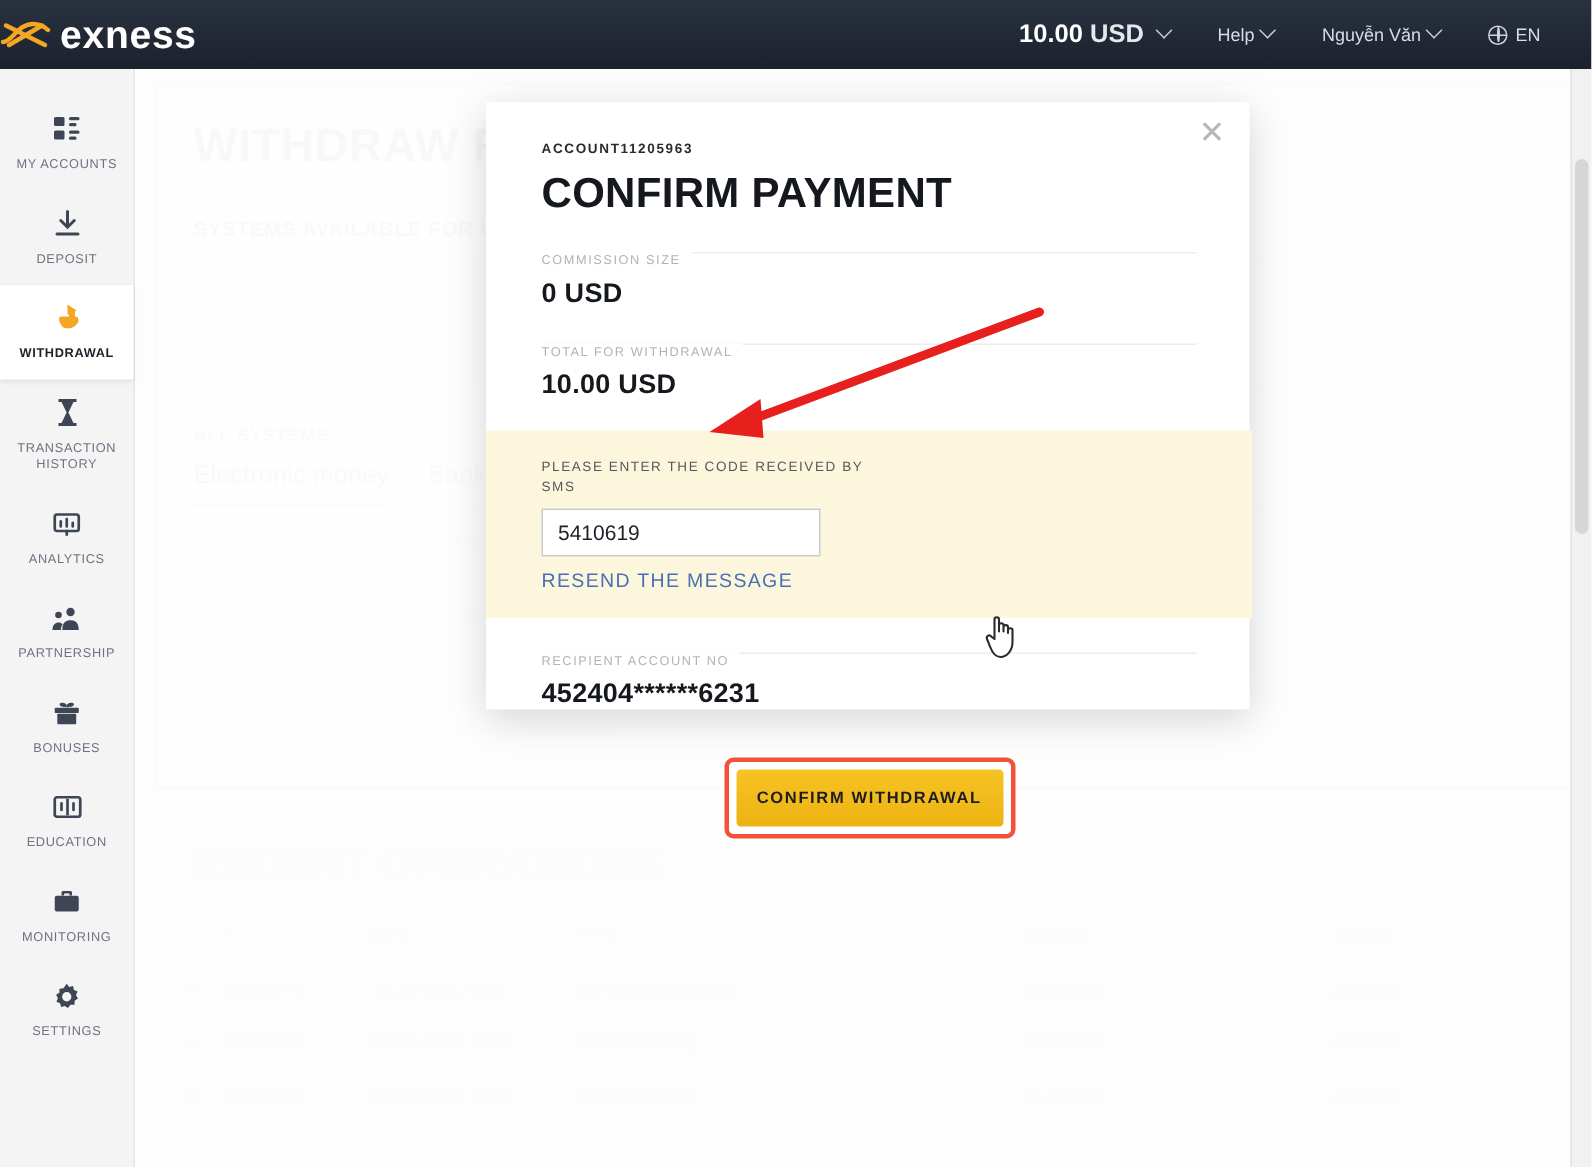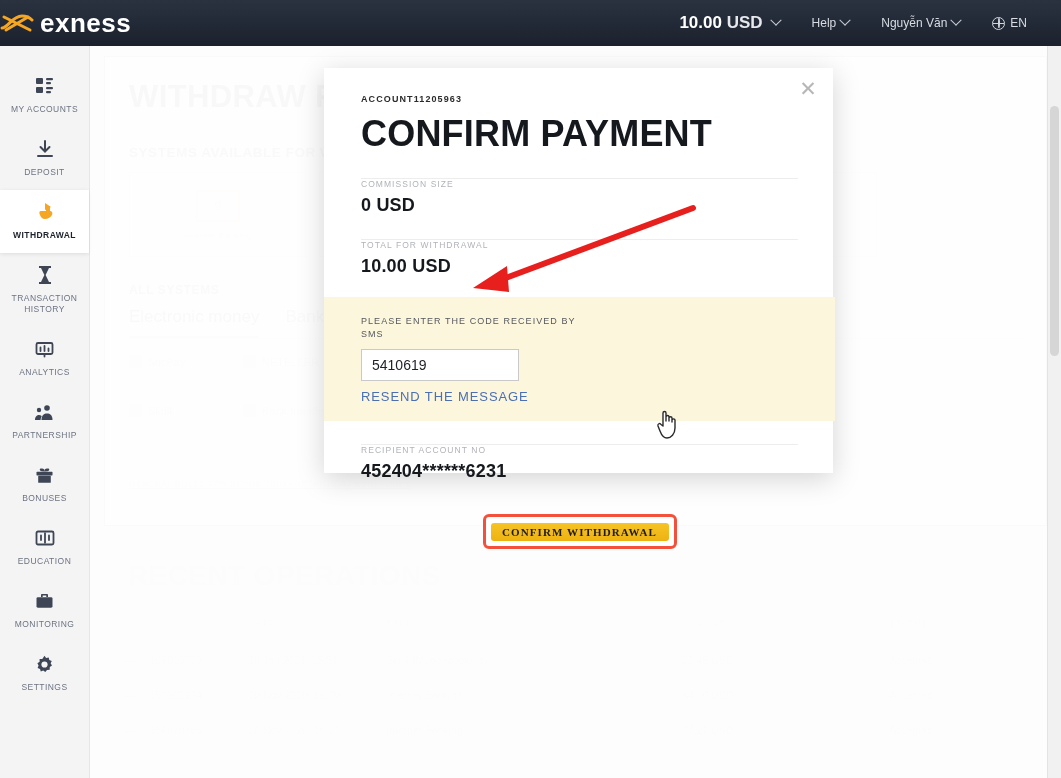--- a/index.html
+++ b/index.html
@@ -160,21 +160,21 @@
     width: 22px; height: 22px; cursor: pointer;
     color: #b7b7b7; font-size: 21px; line-height: 20px; text-align: center;
     font-family: "Liberation Sans", sans-serif; font-weight: 300;
   }
   .m-body { padding: 26px 35px 0 37px; }
   .acct {
     font-size: 9px; color: #2b2b2b; letter-spacing: 1.1px; font-weight: 600;
     text-transform: uppercase;
   }
   .m-title {
-    margin-top: 9px; font-size: 36px; font-weight: 700; color: #15181d;
+    margin-top: 9px; font-size: 28px; font-weight: 700; color: #15181d;
     letter-spacing: .2px; text-transform: uppercase;
   }
   .field { margin-top: 18px; position: relative; }
   .field .flabel {
     font-size: 8.5px; color: #b0b3b8; letter-spacing: 1.05px; text-transform: uppercase;
     position: relative; display: inline-block; background:#fff; padding-right: 7px; z-index: 2;
   }
   .field .fline {
     position: absolute; left: 0; right: 0; top: 5px; height: 1px; background: #ededed; z-index: 1;
   }
@@ -182,41 +182,41 @@
     margin-top: 4px; font-size: 18px; font-weight: 700; color: #15181d; letter-spacing: .2px;
   }
   .sms-box {
     margin: 20px -37px 0 -37px; background: #fcf6dd; padding: 18px 59px 16px 37px;
   }
   .sms-label {
     font-size: 9px; color: #55585e; letter-spacing: 1.05px; text-transform: uppercase;
     line-height: 13px; max-width: 215px; font-weight: 500;
   }
   .sms-input {
-    margin-top: 8px; width: 158px; height: 32px;
+    margin-top: 8px; width: 186px; height: 32px;
     border: 1px solid #c9c9c9; background: #fff;
     font-size: 14px; color: #1d2026; padding: 0 10px;
     font-family: "Liberation Sans", sans-serif;
   }
   .resend {
     display: inline-block; margin-top: 8px; font-size: 13px; color: #4a6fb5;
     letter-spacing: .9px; text-transform: uppercase; cursor: pointer;
   }
   .btn-wrap { margin-top: 32px; display: flex; justify-content: center; }
   .btn-highlight {
     padding: 5px; border: 3px solid #f4513d; border-radius: 6px;
     background: #ffffff;
   }
   .confirm-btn {
-    width: 178px; height: 18px;
+    width: 178px; height: 38px;
     background: linear-gradient(180deg,#f6c425 0%,#edb211 100%);
     border: none; border-radius: 3px; cursor: pointer;
     font-size: 11px; font-weight: 700; color: #1d1d1d;
     letter-spacing: 1.1px; text-transform: uppercase;
-    font-family: Liberation Serif, serif;
+    font-family: Liberation Sans, sans-serif;
     position: relative;
   }
 
   
   .cursor-hand {
     position: absolute; left: 655px; top: 408px; z-index: 60; pointer-events: none;
   }
   .arrow-svg { position: absolute; left: 455px; top: 200px; z-index: 60; pointer-events: none; }
 
   

